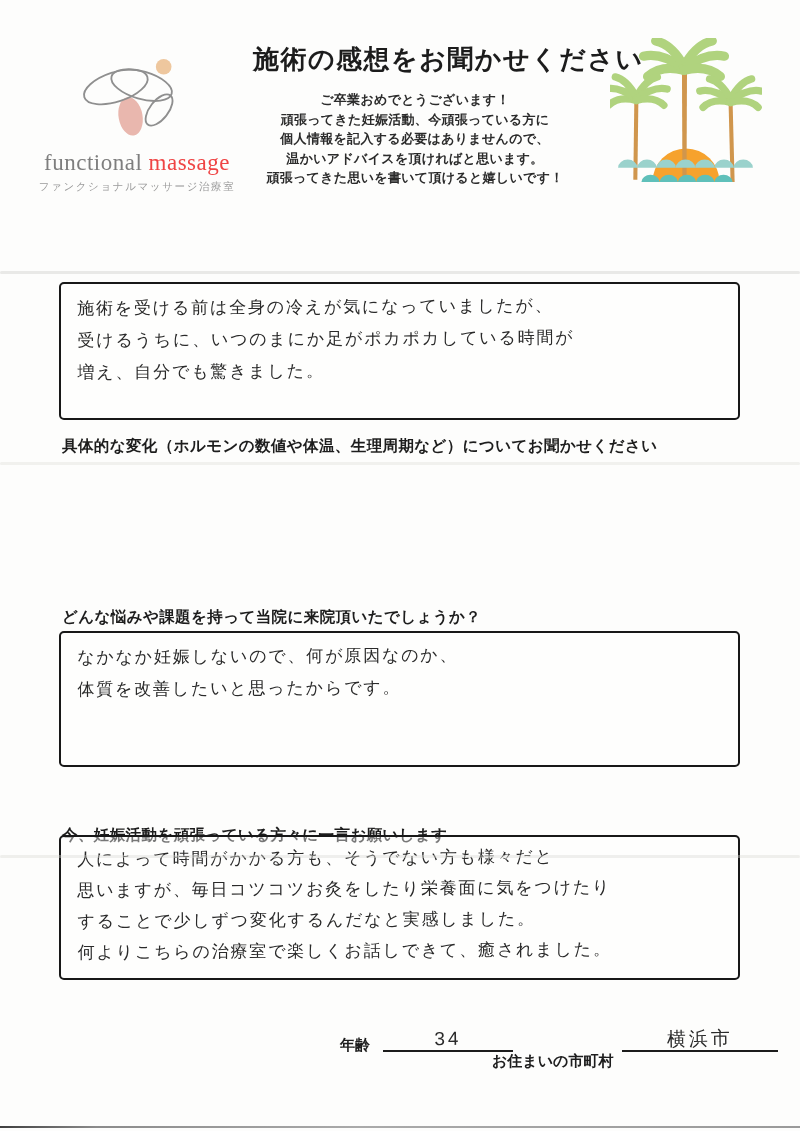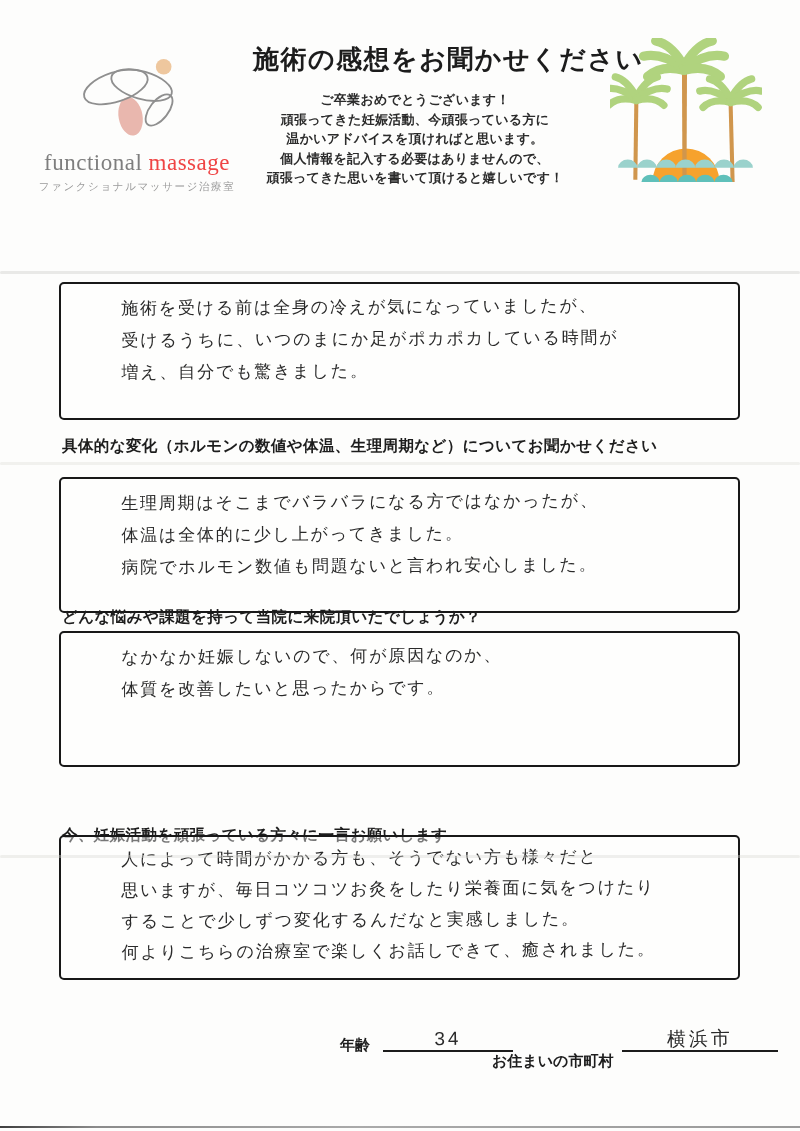--- a/index.html
+++ b/index.html
@@ -42,21 +42,20 @@
   
   .q-heading {
     position:absolute; left:62px;
     font-size:15.5px; font-weight:bold; color:#1d1d1d;
     letter-spacing:0.4px; white-space:nowrap;
   }
   .answer-box {
     position:absolute; left:59px; width:681px;
     border:2px solid #181818; border-radius:5px;
     background:rgba(255,255,255,0.4);
-    padding-left:44px;
   }
   .hand {
     padding:9px 16px 0 16px;
     font-size:17px; color:#2a2a2a; line-height:32px;
     letter-spacing:1.8px; transform:rotate(-0.35deg);
     transform-origin:left top;
   }
   .hand div { white-space:nowrap; }
   
   .f-label { position:absolute; font-size:15px; font-weight:bold; color:#1d1d1d; white-space:nowrap; }
@@ -89,22 +88,22 @@
       </g>
     </svg>
     <div class="logo-name"><span>functional</span> <span class="massage">massage</span></div>
     <div class="logo-subtitle">ファンクショナルマッサージ治療室</div>
   </div>
 
   <div class="page-title">施術の感想をお聞かせください</div>
   <div class="intro">
     <div>ご卒業おめでとうございます！</div>
     <div>頑張ってきた妊娠活動、今頑張っている方に</div>
+    <div>個人情報を記入する必要はありませんので、</div>
     <div>温かいアドバイスを頂ければと思います。</div>
-    <div>個人情報を記入する必要はありませんので、</div>
     <div>頑張ってきた思いを書いて頂けると嬉しいです！</div>
   </div>
 
   <div class="palm-wrap">
     <svg viewBox="0 0 150 150" width="152" height="152">
 
       <path d="M42,142 A33,33 0 0 1 108,142 Z" fill="#f6a22d"></path>
 
       <path d="M71,32 L76,32 L75.5,142 L71.5,142 Z" fill="#d0964d"></path>
       <path d="M24,62 L28,62 L27,140 L23,140 Z" fill="#d0964d"></path>
@@ -144,27 +143,20 @@
 
   <div class="answer-box" style="top:282px; height:138px;">
     <div class="hand">
       <div>施術を受ける前は全身の冷えが気になっていましたが、</div>
       <div>受けるうちに、いつのまにか足がポカポカしている時間が</div>
       <div>増え、自分でも驚きました。</div>
     </div>
   </div>
 
   <div class="q-heading" style="top:436px;">具体的な変化（ホルモンの数値や体温、生理周期など）についてお聞かせください</div>
-  <div class="answer-box" style="top:477px; height:136px;">
-    <div class="hand">
-      <div>生理周期はそこまでバラバラになる方ではなかったが、</div>
-      <div>体温は全体的に少し上がってきました。</div>
-      <div>病院でホルモン数値も問題ないと言われ安心しました。</div>
-    </div>
-  </div>
 
   <div class="q-heading" style="top:607px;">どんな悩みや課題を持って当院に来院頂いたでしょうか？</div>
   <div class="answer-box" style="top:631px; height:136px;">
     <div class="hand">
       <div>なかなか妊娠しないので、何が原因なのか、</div>
       <div>体質を改善したいと思ったからです。</div>
     </div>
   </div>
 
   <div class="q-heading" style="top:825px;">今、妊娠活動を頑張っている方々に一言お願いします</div>

